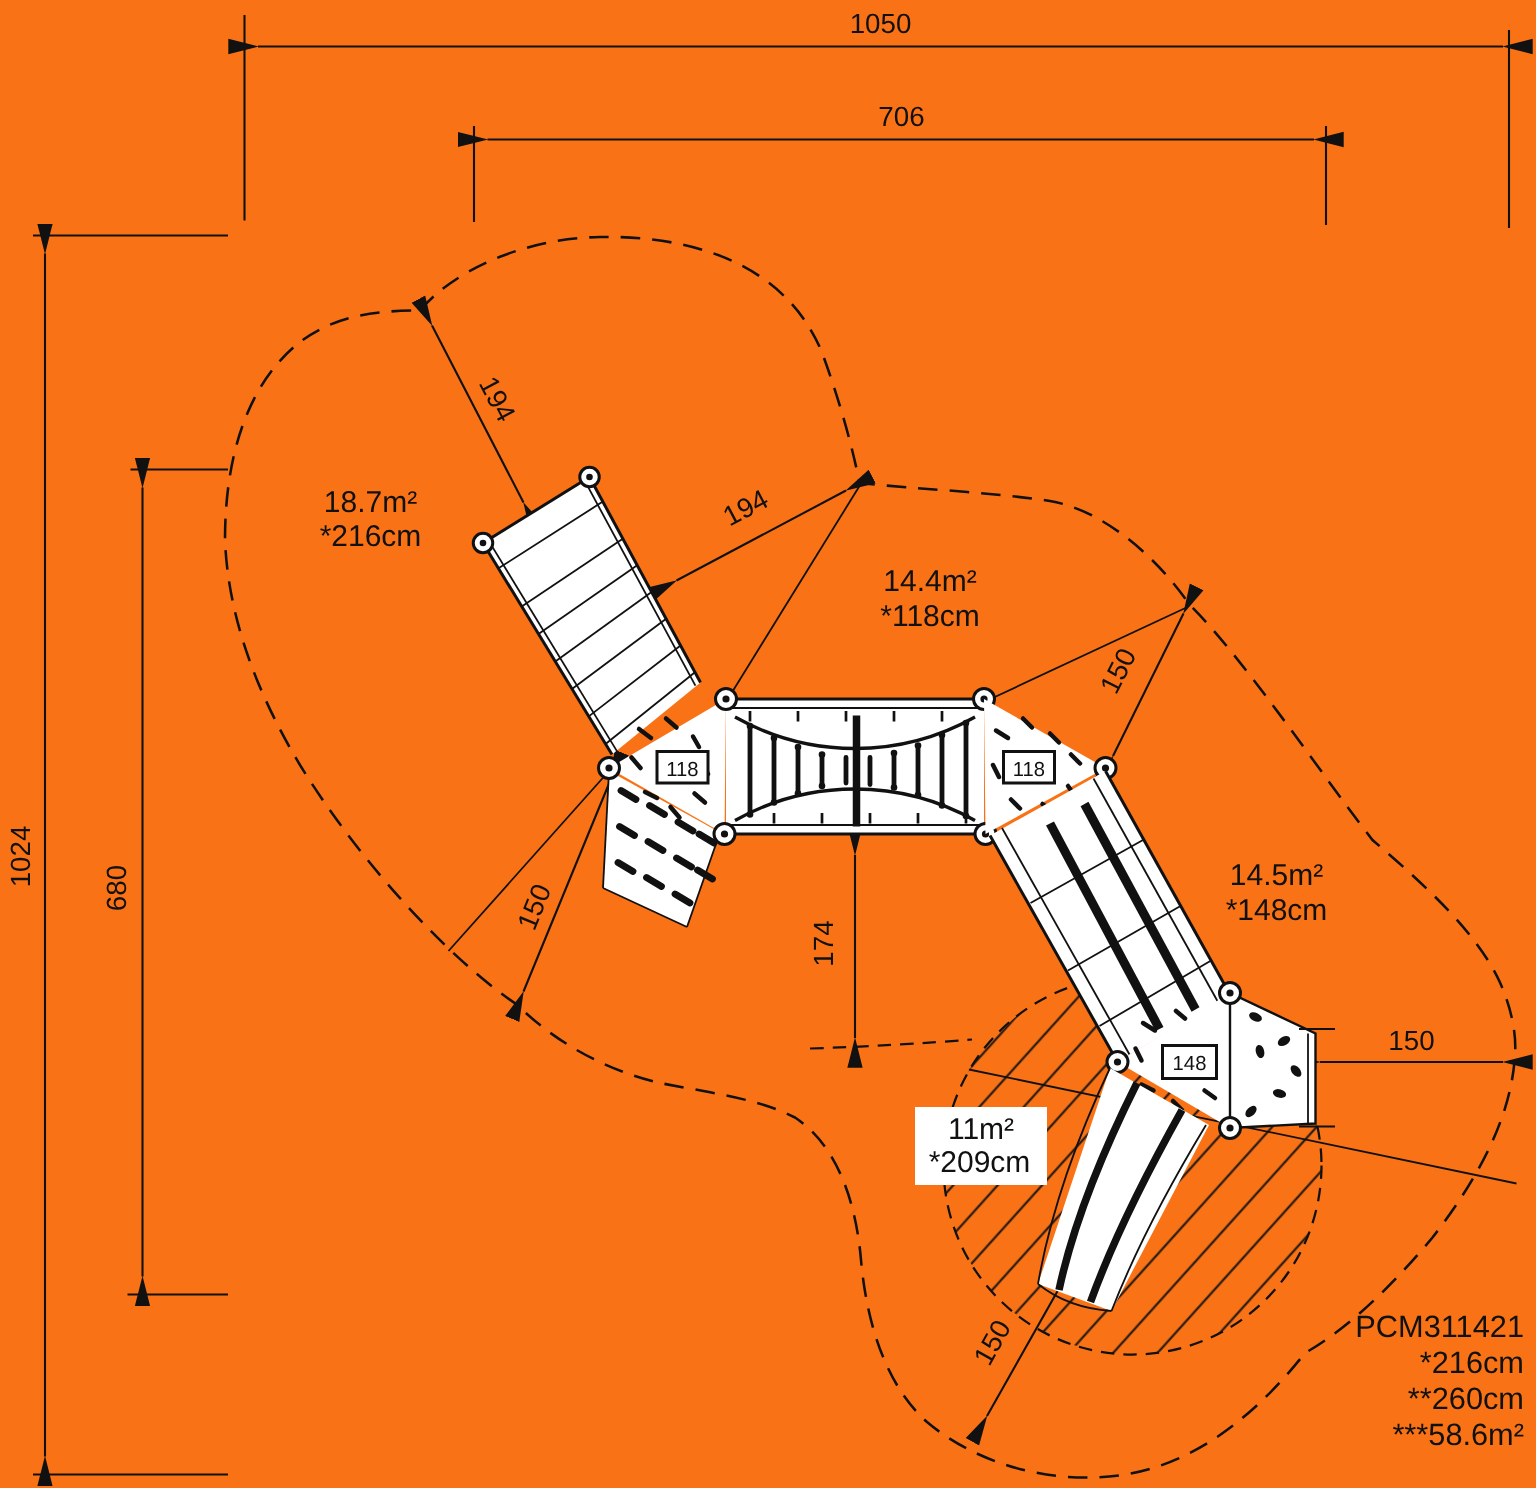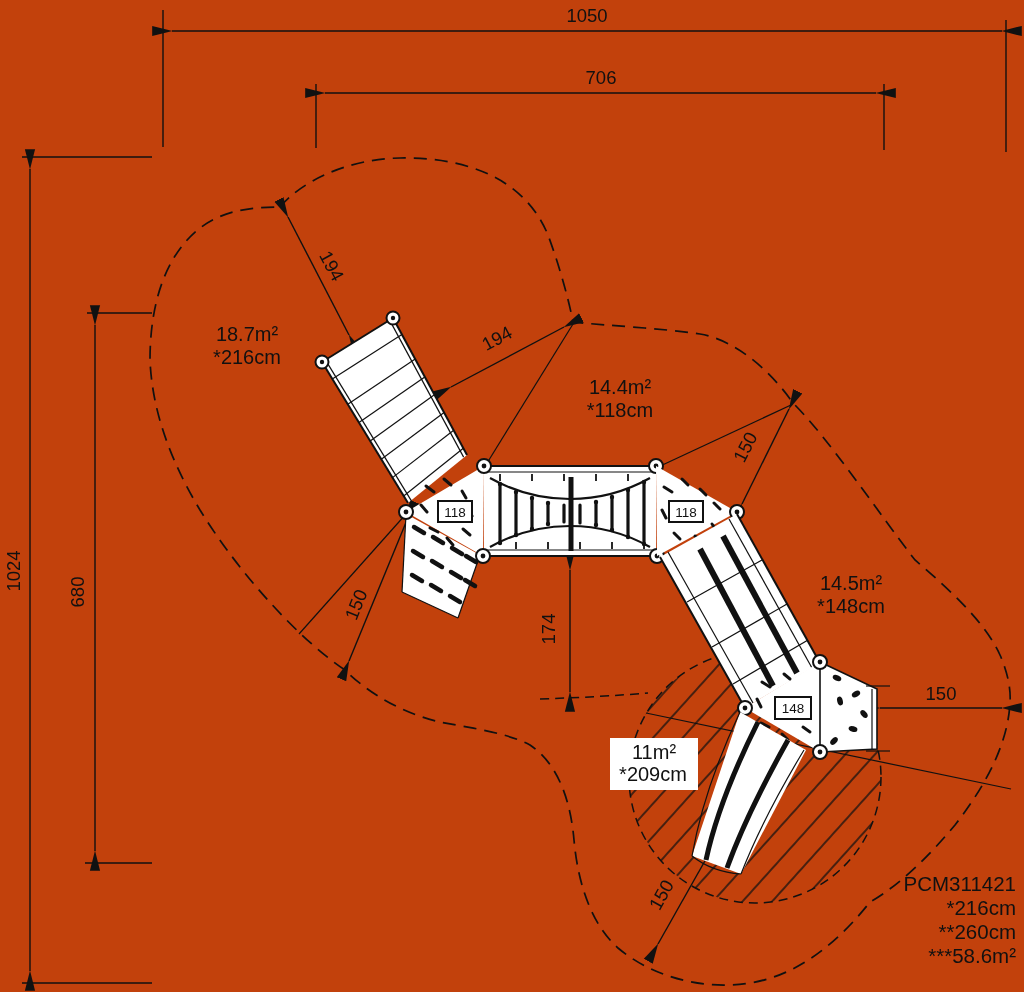--- a/index.html
+++ b/index.html
@@ -1,16 +1,16 @@
 <!DOCTYPE html>
 <html><head>
 <meta charset="utf-8">
 <style>
   html,body{margin:0;padding:0;background:#ffffff;}
-  .stage{width:1024px;height:992px;position:relative;background:#c2410c;overflow:hidden;}
+  .stage{width:1024px;height:992px;position:relative;background:#f97316;overflow:hidden;}
   svg{display:block;}
   text{font-family:"Liberation Sans","DejaVu Sans",sans-serif;fill:#111;}
   .dimtxt{font-size:18.5px;}
   .zonetxt{font-size:20px;}
   .platetxt{font-size:13.5px;}
   .titletxt{font-size:20.5px;}
   .thin{stroke:#111;stroke-width:1.2;fill:none;}
   .dimline{stroke:#111;stroke-width:1.4;fill:none;}
   .ext{stroke:#111;stroke-width:1.4;fill:none;}
   .frame{stroke:#111;stroke-width:2;fill:none;}

